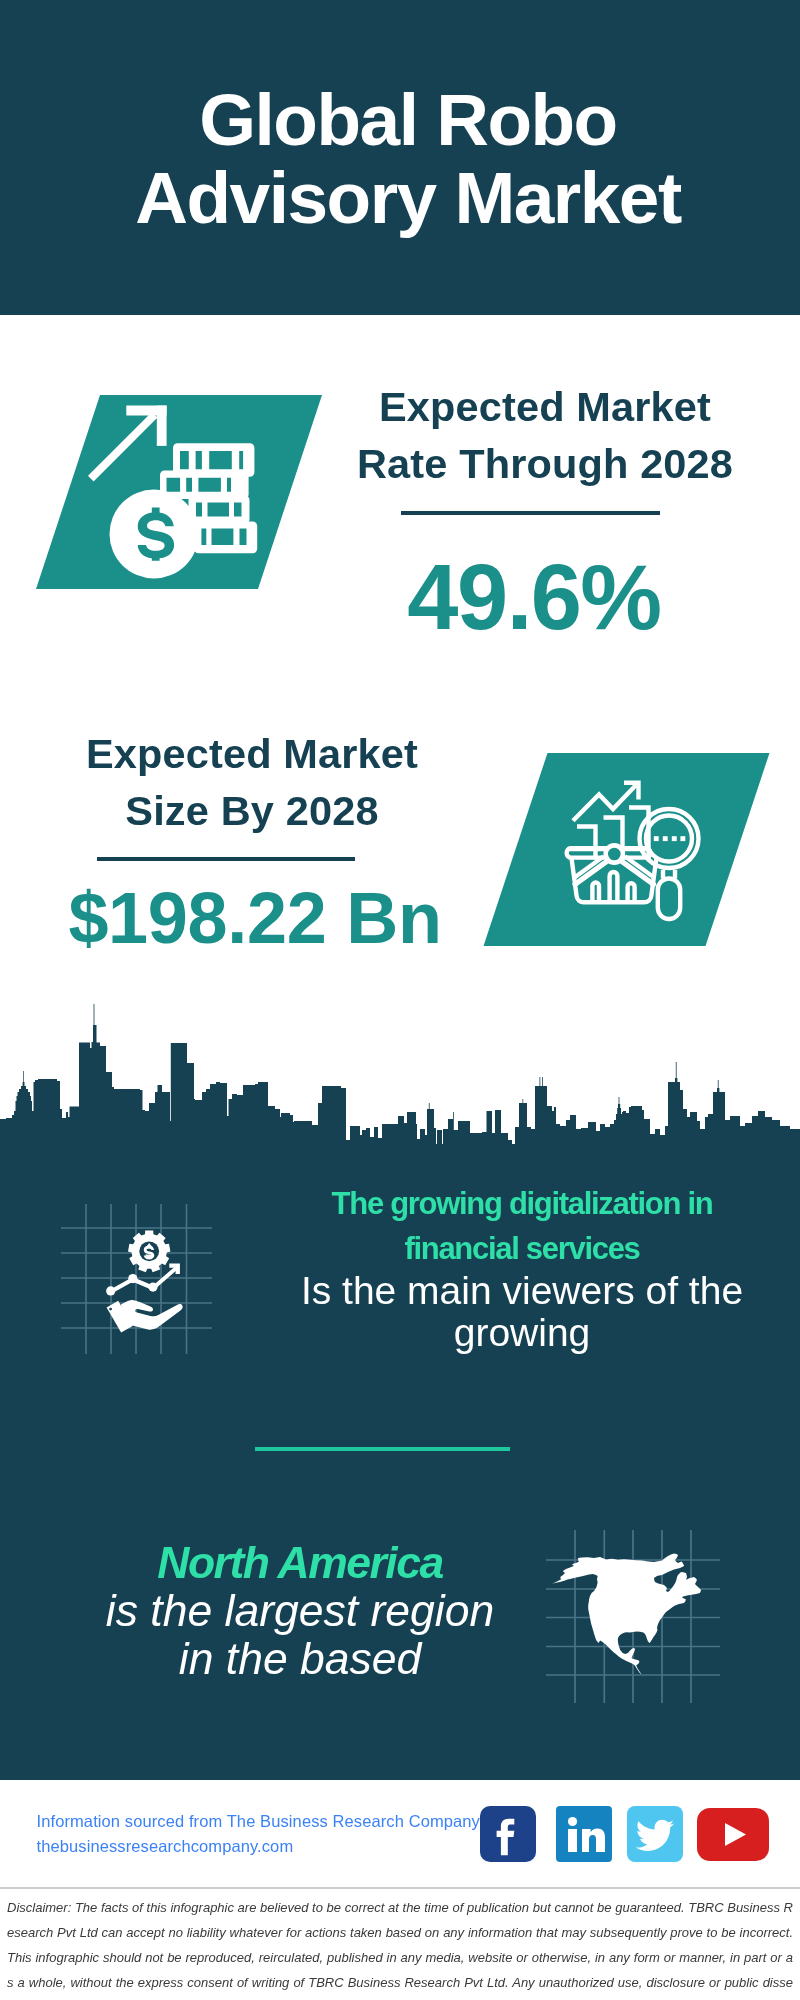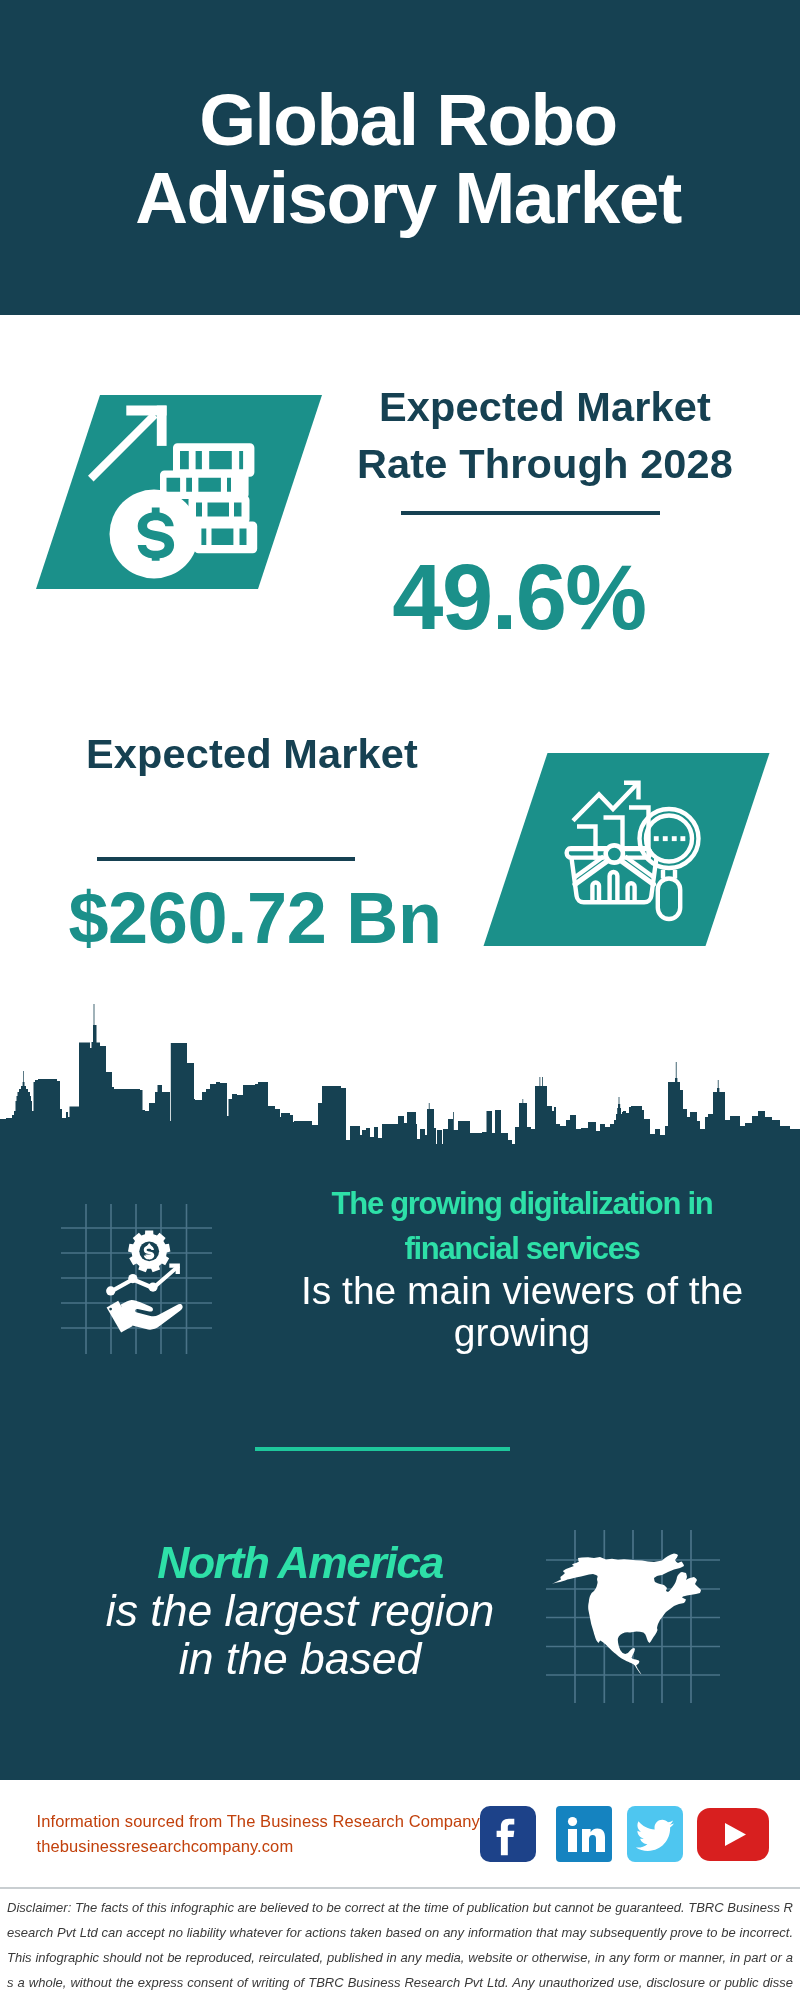--- a/index.html
+++ b/index.html
@@ -29,21 +29,21 @@
   .insight{position:absolute;text-align:center;color:#ffffff;font-size:39px;line-height:42px;}
   .insight .hl{font-size:31px;letter-spacing:-1.3px;}
   .insight2{font-size:44.5px;line-height:48px;font-style:italic;}
   .insight2 .hl{font-size:44.5px;letter-spacing:-1.5px;}
   .divider{position:absolute;height:4px;background:#1ec79c;}
   .grid-icon{position:absolute;}
 
   
   .footer{position:absolute;left:0;top:1780px;width:800px;height:220px;background:#ffffff;}
   .foot-rule{position:absolute;left:0;width:800px;height:2px;background:#c9ced1;}
-  .src{position:absolute;color:#c2410c;font-size:16.5px;line-height:25px;letter-spacing:0.1px;}
+  .src{position:absolute;color:#3b82f6;font-size:16.5px;line-height:25px;letter-spacing:0.1px;}
   .social{position:absolute;display:flex;gap:20px;align-items:flex-start;}
   .disclaimer{position:absolute;color:#3a3a3a;font-size:13px;line-height:25px;text-align:justify;word-break:break-all;font-style:italic;}
 </style>
 </head>
 <body>
 
 <div class="page">
 
   <div class="header">
     <div class="header-title">
@@ -74,27 +74,28 @@
       <path fill="#1b908a" d="M151.8,507.5 h7.8 v6.5 h-7.8 Z M151.8,553.5 h7.8 v7.2 h-7.8 Z"></path>
       <path fill="#1b908a" fill-rule="evenodd" d="M155.7,512.2 c-10.6,0 -18.0,5.9 -18.0,13.9 0,8.3 6.3,11.9 16.8,13.8 7.7,1.4 10.1,2.6 10.1,5.5 0,3.3 -3.6,5.4 -8.8,5.4 -5.7,0 -9.2,-2.2 -9.7,-5.9 h-8.4 c0.4,8.2 7.2,13.6 18.1,13.6 11.0,0 18.3,-5.4 18.3,-13.6 0,-8.0 -5.7,-11.6 -16.9,-13.6 -8.0,-1.5 -10.1,-2.7 -10.1,-5.6 0,-3.2 3.5,-5.4 8.7,-5.4 5.4,0 8.8,2.2 9.5,5.9 h8.4 c-0.6,-8.1 -7.4,-14.0 -17.9,-14.0 Z"></path>
     </g>
   </svg>
 
   <div class="s-title" style="left:345px;top:379px;width:400px">
     <span>Expected Market</span><br>
     <span>Rate Through 2028</span>
   </div>
   <div class="s-rule" style="left:401px;top:511px;width:259px"></div>
-  <div class="s-value" style="left:319px;top:551px;width:400px;font-size:92px;line-height:92px">49.6%</div>
+  <div class="s-value" style="left:334px;top:551px;width:400px;font-size:92px;line-height:92px">49.6%</div>
 
   <div class="s-title" style="left:52px;top:726px;width:400px">
     <span>Expected Market</span><br>
+    <span>Size By 2028</span>
   </div>
   <div class="s-rule" style="left:97px;top:857px;width:258px"></div>
-  <div class="s-value" style="left:55px;top:882px;width:400px;font-size:72px;line-height:72px;letter-spacing:-0.3px">$260.72 Bn</div>
+  <div class="s-value" style="left:55px;top:882px;width:400px;font-size:72px;line-height:72px;letter-spacing:-0.3px">$198.22 Bn</div>
 
   <svg class="icon-para" style="left:478px;top:748px;width:300px;height:205px" viewBox="478 748 300 205">
     <polygon points="547.5,753 769.5,753 705.5,946 483.5,946" fill="#1b908a"></polygon>
     <g transform="translate(1.5,2)" fill="none" stroke="#ffffff" stroke-width="4.4" stroke-linejoin="miter" stroke-linecap="butt">
 
       <path d="M575.5,824.5 h18.5 v33"></path>
       <path d="M602,815.5 h19 v42"></path>
       <path d="M627.5,805.5 h19.5 v52"></path>
 
       <polyline points="571.5,818.8 597.5,792.5 611.5,807 635,782.5"></polyline>

